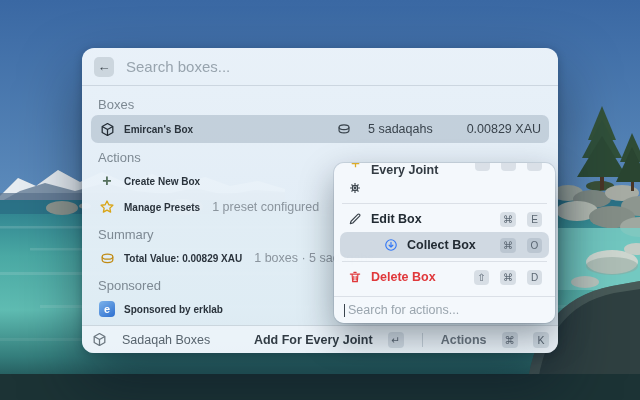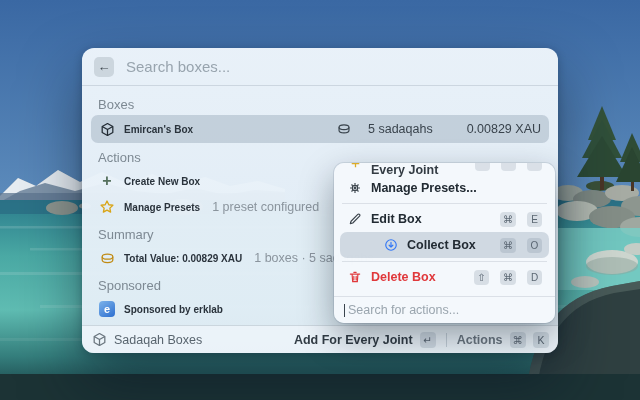--- a/index.html
+++ b/index.html
@@ -34,21 +34,21 @@
   .accessory{display:flex;align-items:center;gap:16px;font-size:12.5px;color:#39434c;}
   .accessory + .accessory{margin-left:25px;}
   .icon{width:16px;height:16px;display:flex;align-items:center;justify-content:center;flex:none;}
   .icon svg{display:block;}
   .plus-glyph{font-size:16px;color:#55705d;font-weight:bold;line-height:1;}
   .sponsor-badge{width:16px;height:16px;border-radius:4px;flex:none;
     background:linear-gradient(145deg,#7db3ea,#2d6fd0);
     color:#fff;font-size:11px;font-weight:bold;display:flex;align-items:center;justify-content:center;}
   .footer{height:27px;flex:none;border-top:1px solid rgba(40,60,80,.16);
     background:rgba(243,248,252,.65);border-radius:0 0 12px 12px;
-    display:flex;align-items:center;gap:7px;padding:0 9px;font-size:12.5px;color:#5b6770;}
+    display:flex;align-items:center;gap:15px;padding:0 9px;font-size:12.5px;color:#5b6770;}
   .footer .app-name{color:#58646e;}
   .footer .spacer{flex:1;}
   .footer .primary-label{color:#323c45;font-weight:bold;font-size:12.5px;}
   .footer .actions-label{color:#6b7680;font-weight:bold;font-size:12.5px;}
   .vdiv{width:1px;height:14px;background:rgba(60,80,100,.22);margin:0 3px;}
   .kbd{min-width:16px;height:16px;padding:0 3px;border-radius:4px;box-sizing:border-box;
     background:rgba(116,132,148,.22);color:#5a6672;font-size:10.5px;
     display:inline-flex;align-items:center;justify-content:center;}
   
   .popup{
@@ -253,21 +253,20 @@
     </div>
 
     <div class="menu-row">
       <span class="icon">
         <svg width="14" height="14" viewBox="0 0 24 24" fill="none" stroke="#3c454d" stroke-width="2">
           <circle cx="12" cy="12" r="4.6"></circle>
           <circle cx="12" cy="12" r="1.4" fill="#3c454d"></circle>
           <path d="M12 3.5v3M12 17.5v3M3.5 12h3M17.5 12h3M6 6l2.1 2.1M15.9 15.9L18 18M18 6l-2.1 2.1M8.1 15.9L6 18"></path>
         </svg>
       </span>
-      <span class="label">Manage Presets...</span>
     </div>
 
     <div class="menu-divider"></div>
 
     <div class="menu-row">
       <span class="icon">
         <svg width="14" height="14" viewBox="0 0 24 24" fill="none" stroke="#3c454d" stroke-width="2" stroke-linejoin="round">
           <path d="M4 20l1.2-4.2L16.8 4.2a2.05 2.05 0 0 1 3 3L8.2 18.8 4 20z"></path>
         </svg>
       </span>

